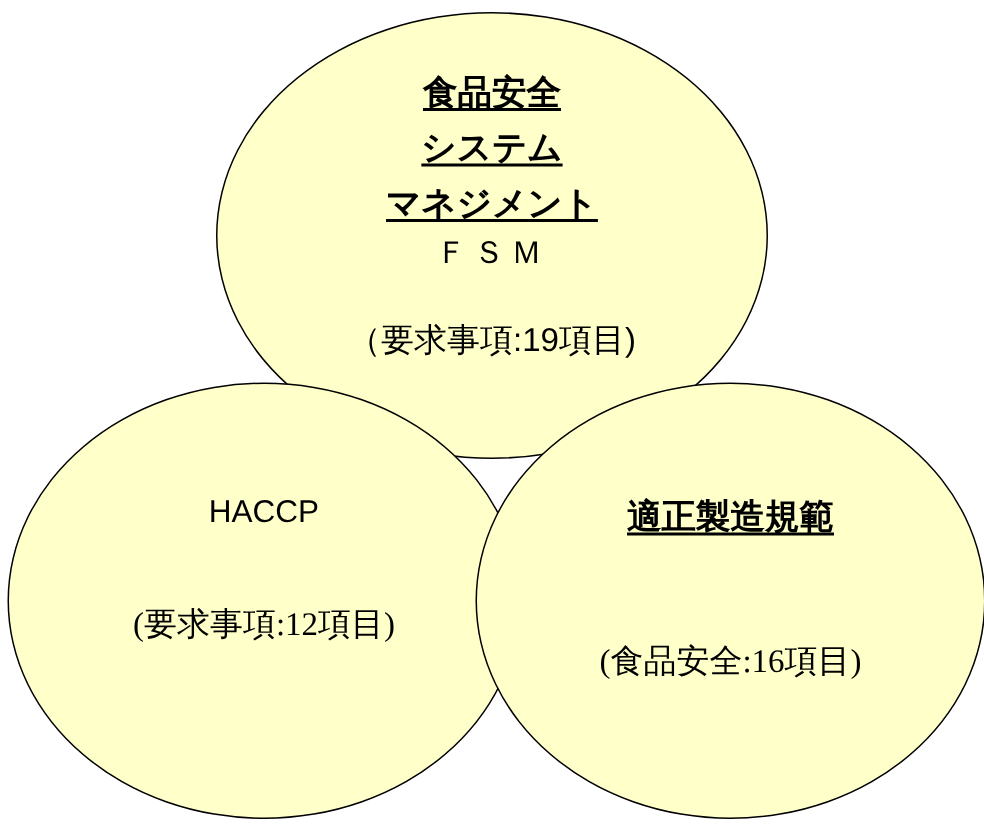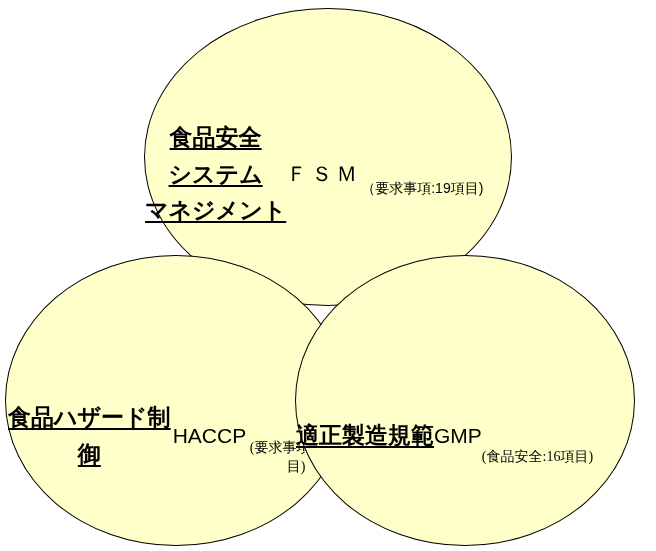--- a/index.html
+++ b/index.html
@@ -17,45 +17,45 @@
     background: var(--bg, #ffffff);
     overflow: hidden;
   }
   .circle {
     position: absolute;
     border-radius: 50%;
     background: var(--circle-fill, #ffffc9);
     border: 1.6px solid var(--circle-border, #000000);
     box-sizing: border-box;
     display: flex;
-    flex-direction: row;
+    flex-direction: column;
     align-items: center;
     text-align: center;
     color: #000;
   }
   .circle-fsm   { left: 144px; top: 8px;   width: 368px; height: 298px; padding-top: 34px; }
   .circle-haccp { left: 5px;   top: 255px; width: 342px; height: 291px; padding-top: 70px; }
-  .circle-gmp   { left: 295px; top: 255px; width: 340px; height: 291px; padding-top: 70px; }
+  .circle-gmp   { left: 317px; top: 255px; width: 340px; height: 291px; padding-top: 70px; gap: 20px; }
   .title {
     font-weight: bold;
     font-size: 23px;
     line-height: 1.6;
     text-decoration: underline;
     text-underline-offset: 3px;
   }
   .abbr {
     font-size: 21px;
     line-height: 1.5;
     text-align: right;
   }
   .abbr-fsm {
     letter-spacing: 4px;
   }
   .req {
-    font-size: 14px;
+    font-size: 22px;
     line-height: 1.3;
   }
   .circle-fsm .req { margin-top: 28px; }
   .circle-haccp .req, .circle-gmp .req { margin-top: 44px; font-family: Liberation Serif, serif; }
 </style>
 </head>
 <body>
 
 <div class="canvas">
 
@@ -63,24 +63,22 @@
     <div class="title">
       <div>食品安全</div>
       <div>システム</div>
       <div>マネジメント</div>
     </div>
     <div class="abbr abbr-fsm">ＦＳＭ</div>
     <div class="req">（要求事項:19項目)</div>
   </div>
 
   <div class="circle circle-haccp">
-    <div class="title">食品ハザード制御</div>
     <div class="abbr">HACCP</div>
     <div class="req">(要求事項:12項目)</div>
   </div>
 
   <div class="circle circle-gmp">
     <div class="title">適正製造規範</div>
-    <div class="abbr">GMP</div>
     <div class="req">(食品安全:16項目)</div>
   </div>
 
 </div>
 
 </body></html>

